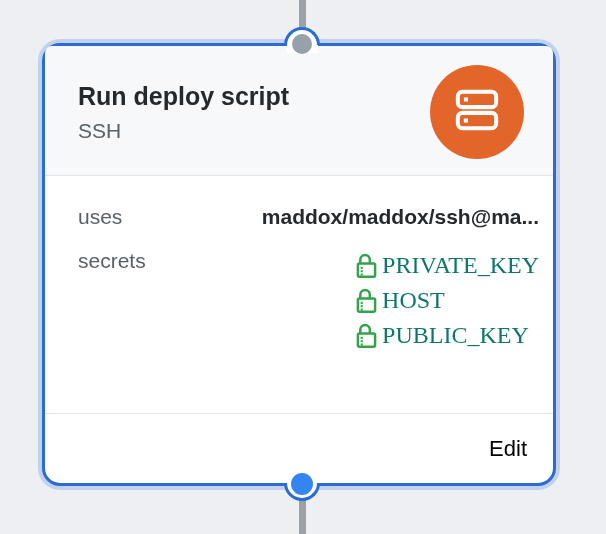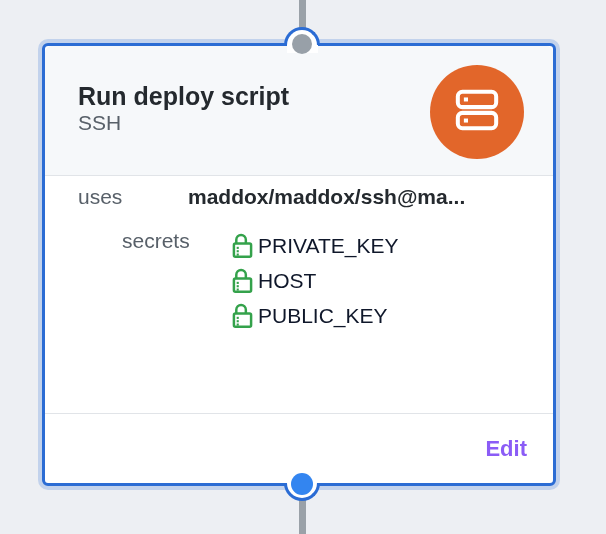--- a/index.html
+++ b/index.html
@@ -14,64 +14,64 @@
   
   .wire { position: absolute; left: 299px; width: 7px; background: #9aa1a8; z-index: 1; }
   .wire-top { top: 0; height: 34px; }
   .wire-bottom { top: 496px; height: 38px; }
 
   
   .card {
     position: absolute; left: 42px; top: 43px; width: 514px; height: 443px;
     background: #ffffff;
     border: 3px solid #2b6cd4;
-    border-radius: 6px;
+    border-radius: 18px;
     box-shadow: 0 0 0 4px rgba(43,108,212,0.22);
     z-index: 2;
-    display: flex; flex-direction: column;
+    display: flex; flex-direction: column; gap: 20px;
   }
 
   .card-header {
     height: 130px; flex: none;
     background: #f6f8fa;
     border-bottom: 1px solid #e1e4e8;
     border-radius: 7px 7px 0 0;
     position: relative;
     padding: 36px 0 0 33px;
   }
   .node-title { font-size: 25px; font-weight: 700; color: #24292e; line-height: 29px; }
-  .node-subtitle { margin-top: 0; font-size: 21px; color: #586069; line-height: 24px; }
+  .node-subtitle { margin-top: 8px; font-size: 21px; color: #586069; line-height: 24px; }
 
   .icon-circle {
     position: absolute; top: 19px; left: 385px;
     width: 94px; height: 94px; border-radius: 50%;
     background: #e2662a;
     display: flex; align-items: center; justify-content: center;
   }
 
   .card-body { flex: 1; padding: 8px 14px 0 33px; overflow: hidden; }
-  .row { display: flex; margin-bottom: 18px; }
+  .row { display: flex; margin-bottom: 18px; justify-content: space-between; }
   .row-label { width: 110px; flex: none; font-size: 21px; color: #586069; line-height: 26px; }
   .row-value {
     font-size: 21px; font-weight: 600; color: #24292e; line-height: 26px;
     white-space: nowrap; overflow: hidden;
   }
-  .row-secrets { margin-bottom: 0; margin-left: 44px; }
+  .row-secrets { margin-bottom: 0; }
   .secret-item { display: flex; align-items: center; height: 35px; gap: 5px; }
-  .secret-name { font-family: Liberation Sans, sans-serif; font-size: 21px; color: #0f172a; }
+  .secret-name { font-family: Liberation Serif, serif; font-size: 24px; color: #0f766e; }
   .lock-icon { display: flex; align-items: center; }
   .lock-icon svg { display: block; }
 
   .card-footer {
     height: 70px; flex: none;
     border-top: 1px solid #e1e4e8;
     display: flex; align-items: center; justify-content: flex-end;
     padding-right: 26px;
   }
-  .edit-link { font-size: 22px; color: #8b5cf6; text-decoration: none; cursor: pointer; font-weight: bold; }
+  .edit-link { font-size: 22px; color: #000000; text-decoration: none; cursor: pointer; }
 
   
   .mask { position: absolute; background: #ffffff; z-index: 3; }
   .mask-top { left: 287px; top: 43px; width: 31px; height: 10px; }
   .mask-bottom { left: 287px; top: 476px; width: 31px; height: 10px; }
 
   
   .bump {
     position: absolute; left: 284px; width: 36px; height: 18px;
     background: #ffffff; border: 3px solid #2b6cd4; z-index: 4;

